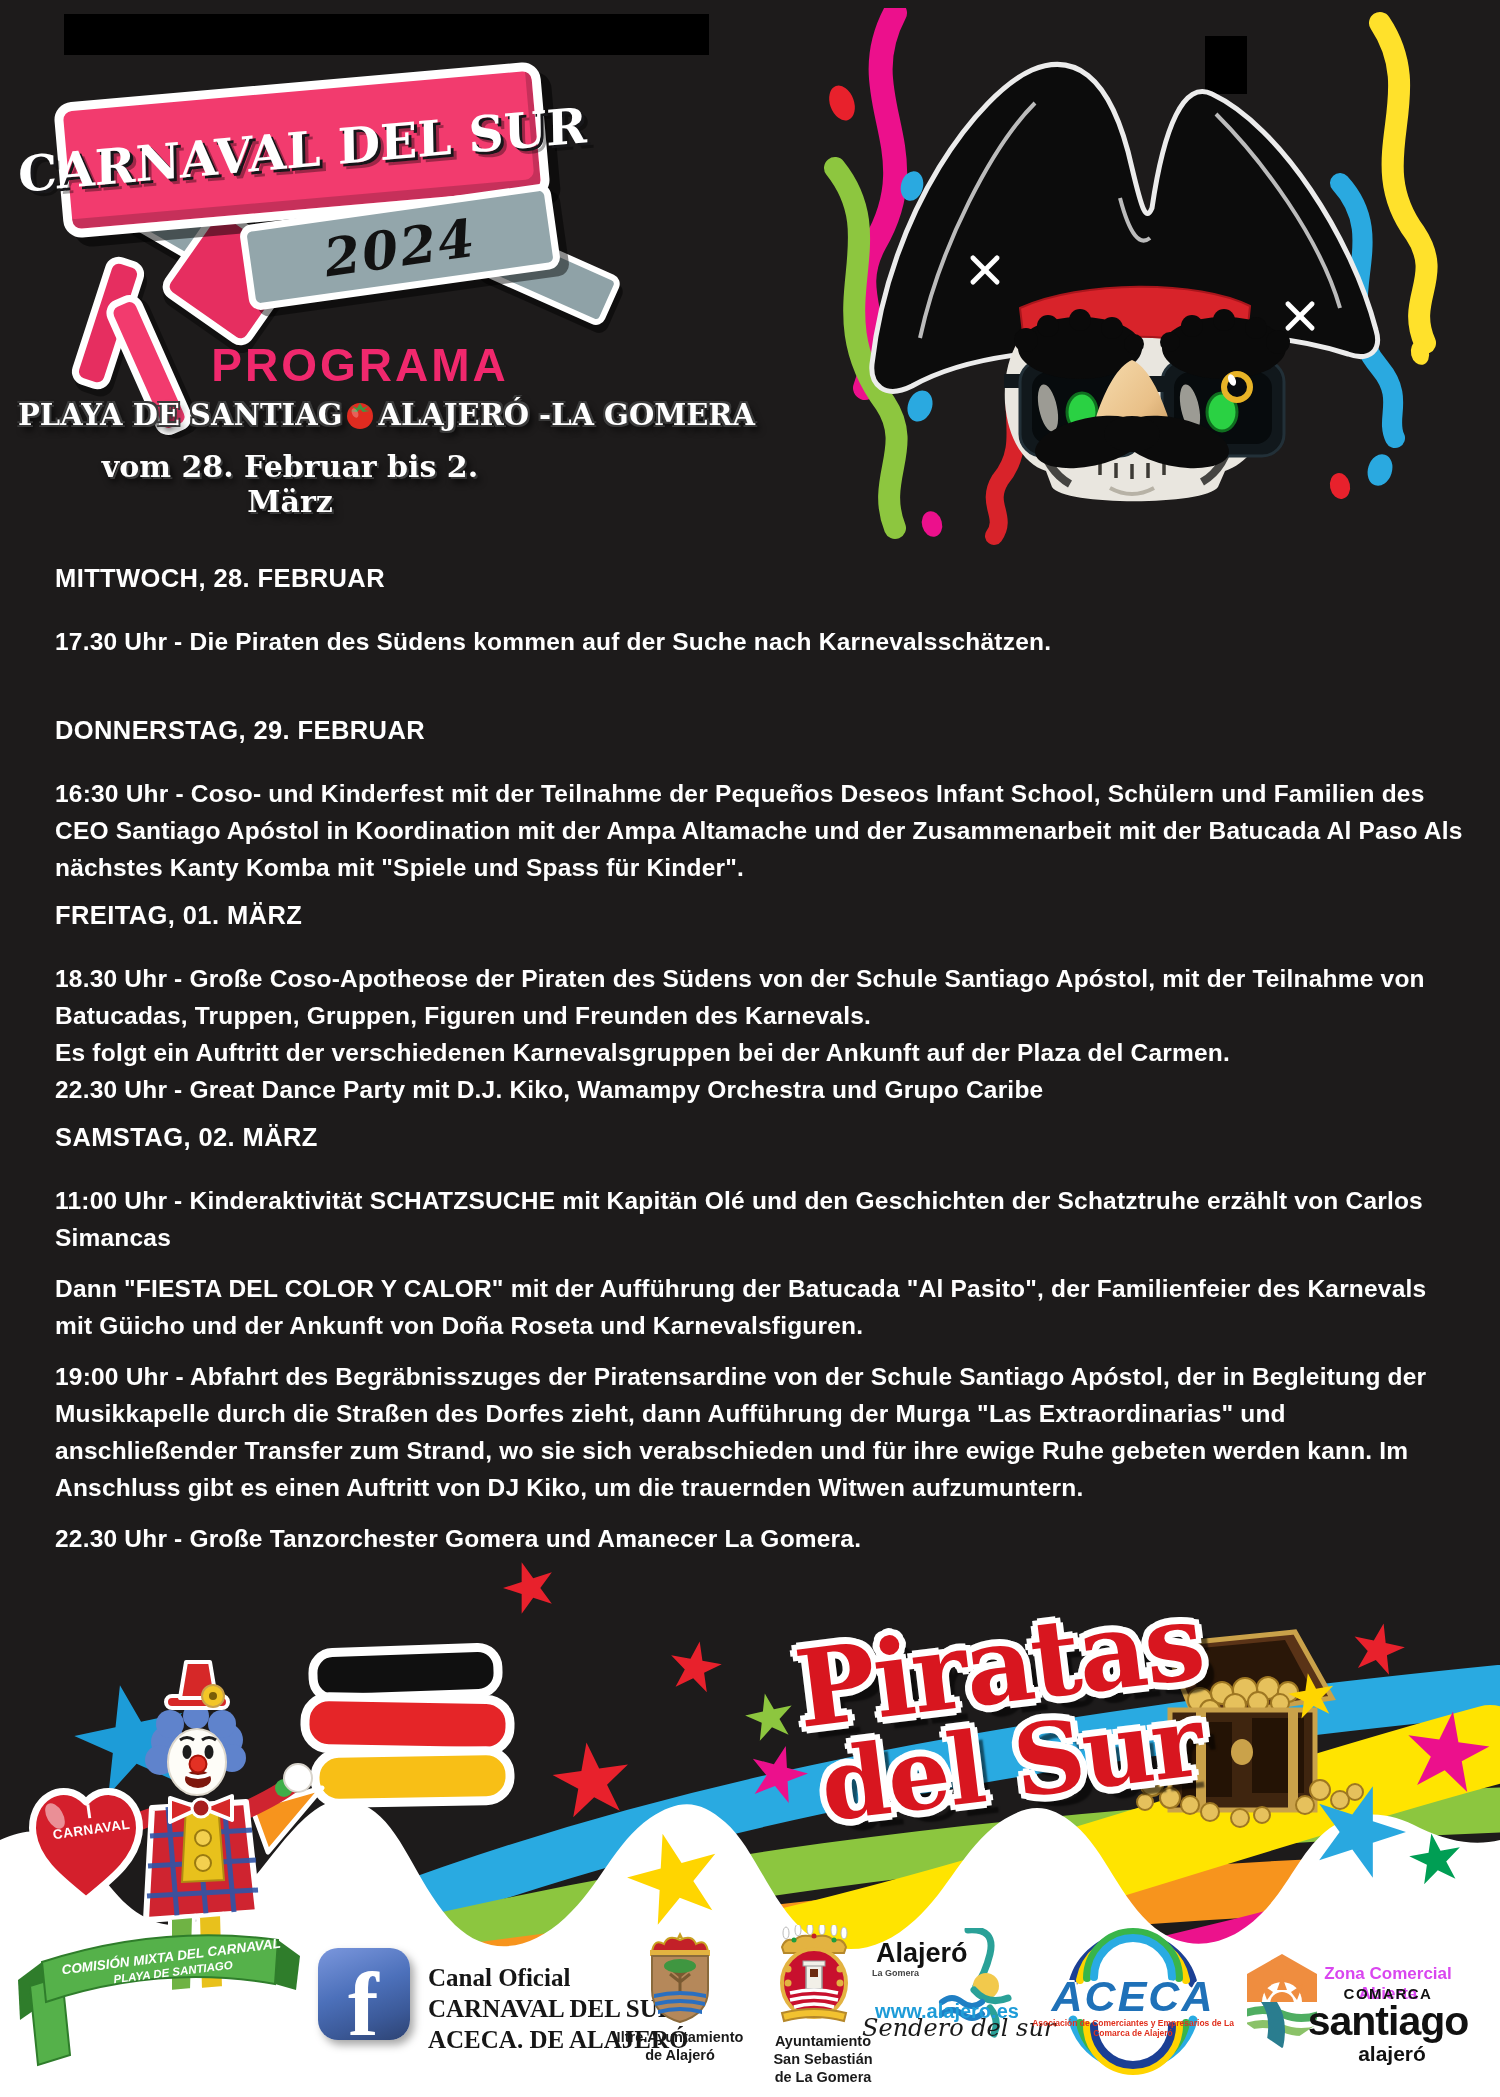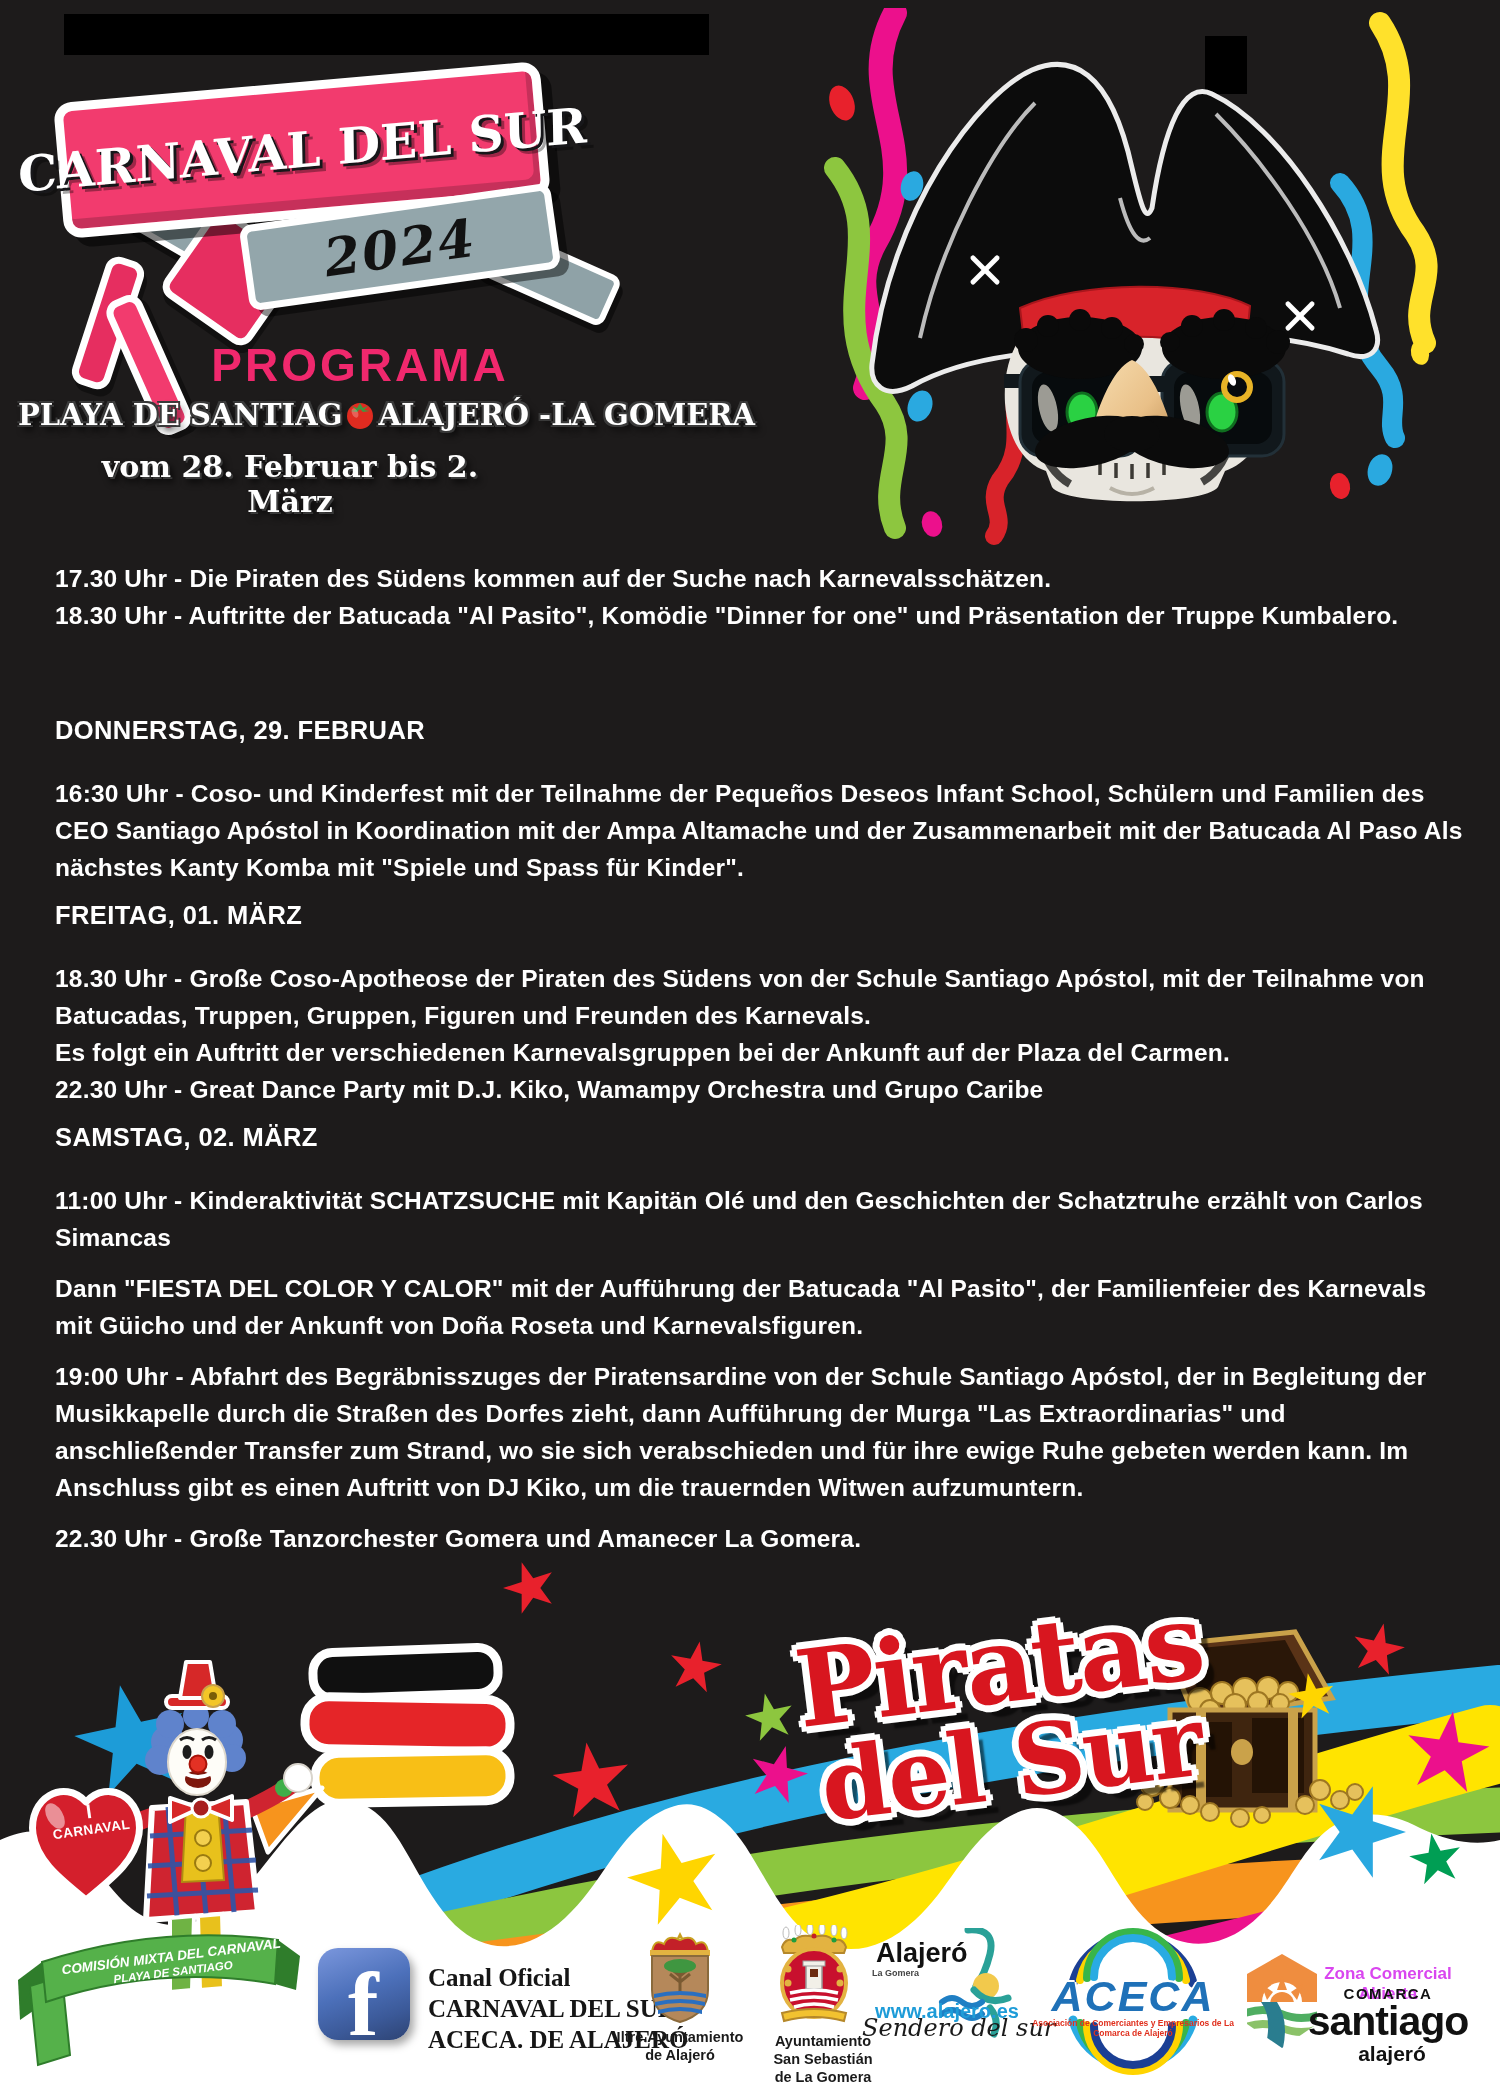--- a/index.html
+++ b/index.html
@@ -233,22 +233,22 @@
       <ellipse cx="352" cy="426" rx="28" ry="18"></ellipse>
     </g>
 
     <g>
       <circle cx="457" cy="379" r="13" fill="none" stroke="#e8b427" stroke-width="6"></circle>
       <ellipse cx="452" cy="372" rx="3.5" ry="6" fill="#fff" transform="rotate(-25 452 372)"></ellipse>
     </g>
   </svg>
 
   <div class="abs sched s0">
+    <h2>MITTWOCH, 28. FEBRUAR</h2>
     <p>17.30 Uhr - Die Piraten des Südens kommen auf der Suche nach Karnevalsschätzen.</p>
-    <p>18.30 Uhr - Auftritte der Batucada "Al Pasito", Komödie "Dinner for one" und Präsentation der Truppe Kumbalero.</p>
   </div>
   <div class="abs sched s1">
     <h2>DONNERSTAG, 29. FEBRUAR</h2>
     <p>16:30 Uhr - Coso- und Kinderfest mit der Teilnahme der Pequeños Deseos Infant School, Schülern und Familien des CEO Santiago Apóstol in Koordination mit der Ampa Altamache und der Zusammenarbeit mit der Batucada Al Paso Als nächstes Kanty Komba mit "Spiele und Spass für Kinder".</p>
   </div>
   <div class="abs sched s2">
     <h2>FREITAG, 01. MÄRZ</h2>
     <p>18.30 Uhr - Große Coso-Apotheose der Piraten des Südens von der Schule Santiago Apóstol, mit der Teilnahme von Batucadas, Truppen, Gruppen, Figuren und Freunden des Karnevals.</p>
     <p>Es folgt ein Auftritt der verschiedenen Karnevalsgruppen bei der Ankunft auf der Plaza del Carmen.</p>
     <p>22.30 Uhr - Great Dance Party mit D.J. Kiko, Wamampy Orchestra und Grupo Caribe</p>

